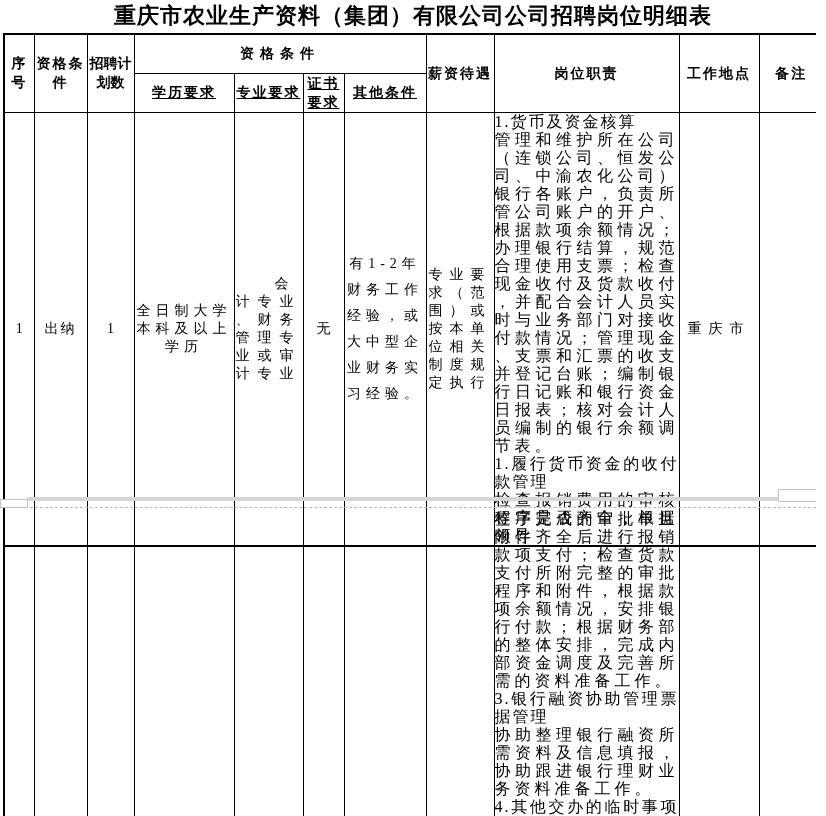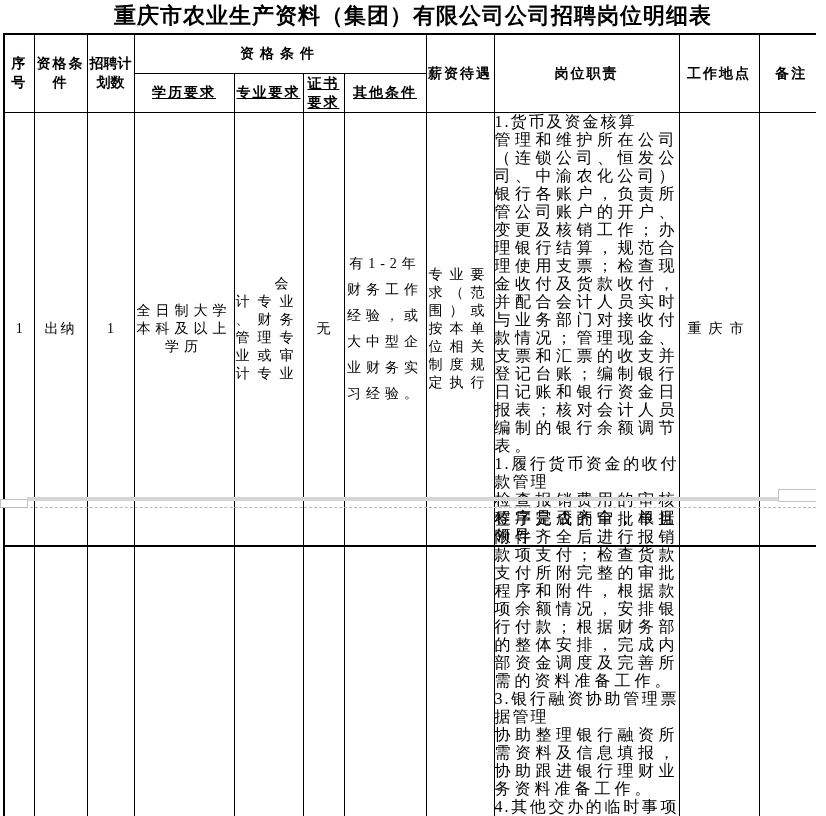--- a/index.html
+++ b/index.html
@@ -81,21 +81,21 @@
       <td class="mid num">1</td>
       <td class="mid pos">出纳</td>
       <td class="mid num">1</td>
       <td class="mid edu">全日制大学本科及以上学历</td>
       <td class="mid major">会计专业、财务管理专业或审计专业</td>
       <td class="mid">无</td>
       <td class="mid other">有1-2年财务工作经验，或大中型企业财务实习经验。</td>
       <td class="mid salary">专业要求（范围）或按本单位相关制度规定执行</td>
       <td class="duties-td">
         <div class="para tight">1.货币及资金核算</div>
-        <div class="para">管理和维护所在公司（连锁公司、恒发公司、中渝农化公司）银行各账户，负责所管公司账户的开户、变更及核销工作；办理银行结算，规范合理使用支票；检查现金收付及货款收付，并配合会计人员实时与业务部门对接收付款情况；管理现金、支票和汇票的收支并登记台账；编制银行日记账和银行资金日报表；核对会计人员编制的银行余额调节表。</div>
+        <div class="para">管理和维护所在公司（连锁公司、恒发公司、中渝农化公司）银行各账户，负责所管公司账户的开户、根据款项余额情况；办理银行结算，规范合理使用支票；检查现金收付及货款收付，并配合会计人员实时与业务部门对接收付款情况；管理现金、支票和汇票的收支并登记台账；编制银行日记账和银行资金日报表；核对会计人员编制的银行余额调节表。</div>
         <div class="para tight">1.履行货币资金的收付款管理</div>
         <div class="para">检查报销费用的审核程序是否齐全，根据领导</div>
       </td>
       <td class="mid loc">重庆市</td>
       <td class="mid"></td>
     </tr>
   </tbody>
     </table>
 
   <div class="break-band"></div>

